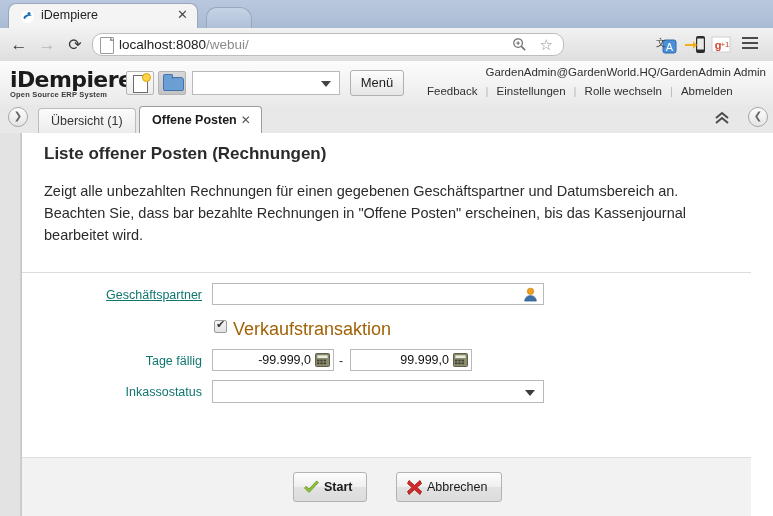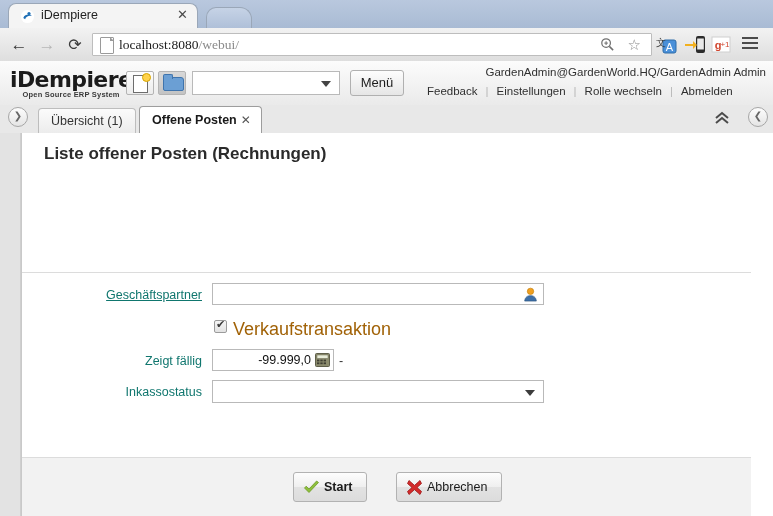--- a/index.html
+++ b/index.html
@@ -50,24 +50,23 @@
   }
   .nav-btn {
     position: absolute; top: 6px; width: 22px; height: 22px;
     text-align: center; line-height: 22px; font-size: 17px;
   }
   .nav-back { left: 8px; color: #3b3b3b; }
   .nav-fwd  { left: 36px; color: #b6b6b6; }
   .nav-reload { left: 64px; color: #3b3b3b; font-size: 16px; }
 
   .urlbar {
-    position: absolute; left: 92px; top: 5px; width: 560px; height: 23px;
-    background: #fff; border: 1px solid #bdbdbd; border-radius: 1px;
+    position: absolute; left: 92px; top: 5px; width: 472px; height: 23px;
+    background: #fff; border: 1px solid #bdbdbd; border-radius: 10px;
     box-sizing: border-box;
-    font-family: Liberation Serif, serif;
   }
   .url-pageicon {
     position: absolute; left: 7px; top: 3px; width: 12px; height: 15px;
     border: 1px solid #9a9a9a; background: #fff; border-radius: 1px;
   }
   .url-pageicon:after{
     content:""; position:absolute; right:-1px; top:-1px;
     border-left:4px solid #9a9a9a; border-top:4px solid transparent;
   }
   .url-text {
@@ -92,21 +91,21 @@
     border-bottom: 1px solid #c8c8c8;
   }
   .logo { position: absolute; left: 10px; top: 8px; }
   .logo-main {
     font-size: 22px; font-weight: bold; color: #1b1b1b;
     letter-spacing: -0.6px; line-height: 22px;
     font-family: "DejaVu Sans", sans-serif;
   }
   .logo-sub {
     font-size: 7.5px; font-weight: bold; color: #3a3a3a;
-    letter-spacing: 0.2px; line-height: 9px; margin-top: -1px; text-align: center;
+    letter-spacing: 0.2px; line-height: 9px; margin-top: -1px;
   }
   .tb-icon {
     position: absolute; top: 71px; width: 28px; height: 24px;
     border: 1px solid #b4b4b4; box-sizing: border-box; border-radius: 2px;
   }
   .tb-new { left: 126px; background: linear-gradient(to bottom,#fdfdfd,#ececec); }
   .tb-open { left: 158px; background: linear-gradient(to bottom,#d8d8d8,#c3c3c3); }
   .ico-page {
     position: absolute; left: 6px; top: 3px; width: 13px; height: 16px;
     background: #fff; border: 1px solid #6d6d6d;
@@ -356,51 +355,67 @@
     <path d="M3 8 L9 3 L15 8" fill="none" stroke="#4b4b4b" stroke-width="2"></path>
     <path d="M3 13 L9 8 L15 13" fill="none" stroke="#4b4b4b" stroke-width="2"></path>
   </svg>
 
   <div class="content-outer">
     <div class="content-rail-l"></div>
     <div class="content-rail-r"></div>
 
     <div class="panel">
       <div class="form-title">Liste offener Posten (Rechnungen)</div>
+      <div class="form-desc">Zeigt alle unbezahlten Rechnungen für einen gegebenen Geschäftspartner und Datumsbereich an. Beachten Sie, dass bar bezahlte Rechnungen in "Offene Posten" erscheinen, bis das Kassenjournal bearbeitet wird.</div>
 
       <div class="form-area">
 
         <div class="fld-label required" style="left:20px; top:15px; width:160px;">Geschäftspartner</div>
         <div class="textbox" style="left:190px; top:10px; width:332px; height:22px;">
           <svg class="person-icon" viewBox="0 0 16 16">
             <circle cx="8" cy="4.6" r="3.4" fill="#f0a020" stroke="#c57d07" stroke-width="0.7"></circle>
             <path d="M1.8 15 C2.2 10.6, 5 9.2, 8 9.2 C11 9.2, 13.8 10.6, 14.2 15 Z" fill="#3d6fa8" stroke="#2b527c" stroke-width="0.7"></path>
           </svg>
         </div>
 
         <div class="chk" style="left:192px; top:47px;"></div>
         <div class="chk-label" style="left:211px; top:46px;">Verkaufstransaktion</div>
 
-        <div class="fld-label" style="left:20px; top:81px; width:160px;">Zeigt fällig</div>
+        <div class="fld-label" style="left:20px; top:81px; width:160px;">Tage fällig</div>
         <div class="num-input" style="left:190px; top:76px; width:122px; height:22px;">
           <span>-99.999,0</span>
           <svg class="calc-icon" viewBox="0 0 15 14">
             <rect x="0.5" y="0.5" width="14" height="13" rx="1" fill="#8c8c6e" stroke="#5f5f4a"></rect>
             <rect x="2" y="2" width="11" height="3.4" fill="#e8ecd8" stroke="#6d6d55" stroke-width="0.5"></rect>
             <g fill="#3f3f33">
               <rect x="2" y="6.6" width="2.4" height="1.8"></rect>
                 <rect x="5.3" y="6.6" width="2.4" height="1.8"></rect>
               <rect x="8.6" y="6.6" width="2.4" height="1.8"></rect>
                 <rect x="2" y="9.4" width="2.4" height="1.8"></rect>
               <rect x="5.3" y="9.4" width="2.4" height="1.8"></rect>
                 <rect x="8.6" y="9.4" width="2.4" height="1.8"></rect>
             </g>
           </svg>
         </div>
         <div class="range-dash" style="left:317px; top:81px;">-</div>
+        <div class="num-input" style="left:328px; top:76px; width:122px; height:22px;">
+          <span>99.999,0</span>
+          <svg class="calc-icon" viewBox="0 0 15 14">
+            <rect x="0.5" y="0.5" width="14" height="13" rx="1" fill="#8c8c6e" stroke="#5f5f4a"></rect>
+            <rect x="2" y="2" width="11" height="3.4" fill="#e8ecd8" stroke="#6d6d55" stroke-width="0.5"></rect>
+            <g fill="#3f3f33">
+              <rect x="2" y="6.6" width="2.4" height="1.8"></rect>
+                <rect x="5.3" y="6.6" width="2.4" height="1.8"></rect>
+              <rect x="8.6" y="6.6" width="2.4" height="1.8"></rect>
+                <rect x="2" y="9.4" width="2.4" height="1.8"></rect>
+              <rect x="5.3" y="9.4" width="2.4" height="1.8"></rect>
+                <rect x="8.6" y="9.4" width="2.4" height="1.8"></rect>
+            </g>
+          </svg>
+        </div>
 
         <div class="fld-label" style="left:20px; top:112px; width:160px;">Inkassostatus</div>
         <div class="combo" style="left:190px; top:107px; width:332px; height:23px;">
           <span></span>
           <span class="caret"></span>
         </div>
       </div>
 
       <div class="footer">
         <div class="btn btn-cancel">

